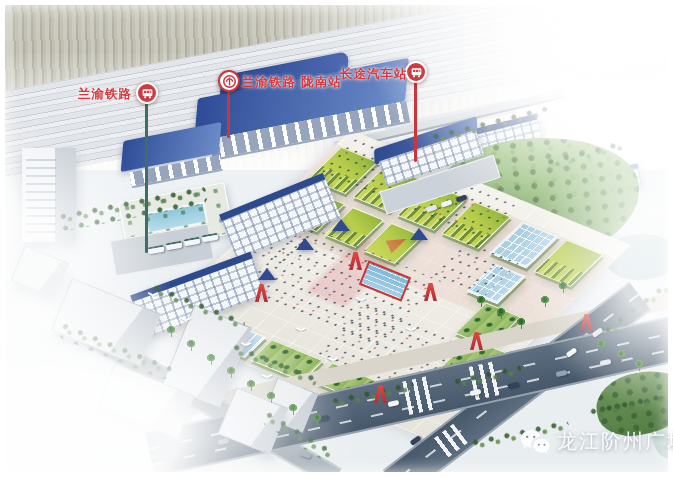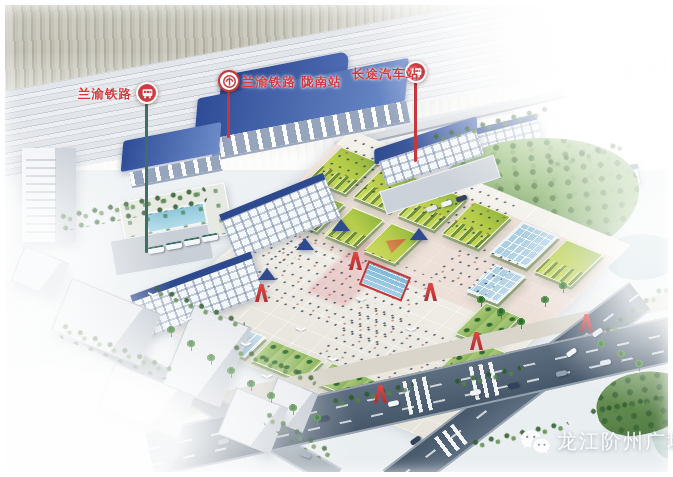--- a/index.html
+++ b/index.html
@@ -247,21 +247,21 @@
       <rect x="5.5" y="7" width="4.5" height="4" fill="#cf3a40"></rect>
         <rect x="11" y="7" width="4.5" height="4" fill="#cf3a40"></rect>
         <rect x="17" y="7" width="2" height="4" fill="#cf3a40"></rect>
       <circle cx="7.5" cy="19" r="2" fill="#fff"></circle>
         <circle cx="16.5" cy="19" r="2" fill="#fff"></circle>
     </svg>
   </div>
 
   <div class="maplabel" style="left:78px;top:86px;">兰渝铁路</div>
   <div class="maplabel" style="left:242px;top:74px;">兰渝铁路 陇南站</div>
-  <div class="maplabel" style="left:340px;top:66px;margin-left:12px;">长途汽车站</div>
+  <div class="maplabel" style="left:340px;top:66px;">长途汽车站</div>
 
   <div id="watermark">
     <svg width="30" height="26" viewBox="0 0 38 32" style="position:static;opacity:.93;">
       <path d="M13.5 1C6.6 1 1 5.9 1 11.9c0 3.3 1.7 6.2 4.4 8.1L4.3 24l4.4-2.2c1.5.4 3.2.7 4.8.7h.9c-.3-1-.5-2-.5-3.1 0-5.7 5.2-10.3 11.6-10.3h.8C24.9 4.4 19.7 1 13.5 1z" fill="#fff"></path>
       <circle cx="9" cy="9.5" r="1.5" fill="#7d8ea0"></circle>
         <circle cx="18" cy="9.5" r="1.5" fill="#7d8ea0"></circle>
       <path d="M27.5 11.5c-5.8 0-10.5 4-10.5 9s4.7 9 10.5 9c1.2 0 2.4-.2 3.5-.5l3.6 1.8-.9-3.1c2.3-1.6 3.8-4.2 3.8-7.2 0-5-4.7-9-10.5-9z" fill="#fff"></path>
       <circle cx="24" cy="19.5" r="1.3" fill="#7d8ea0"></circle>
         <circle cx="31" cy="19.5" r="1.3" fill="#7d8ea0"></circle>
     </svg>

